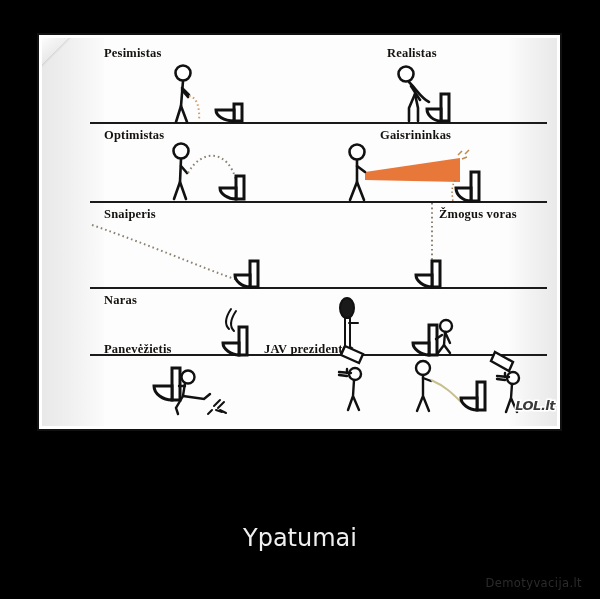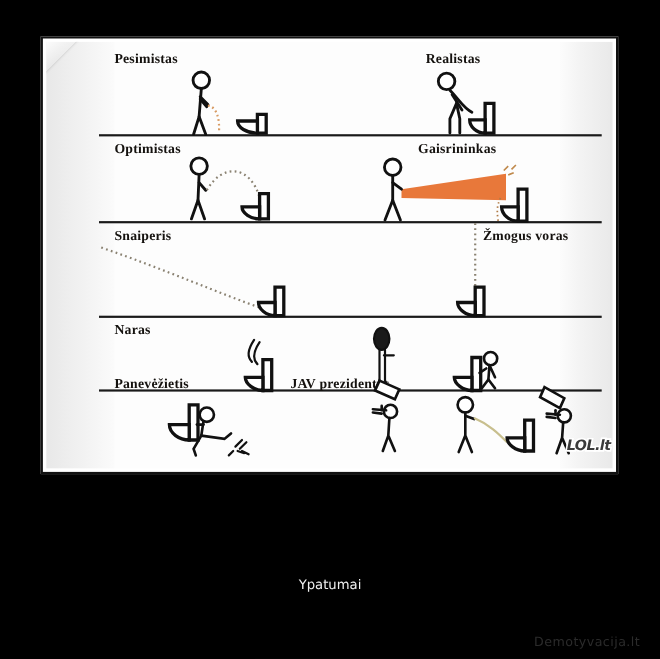--- a/index.html
+++ b/index.html
@@ -69,21 +69,21 @@
   .lol span{position:relative;}
 
   
   .title{
     position:absolute;left:0;top:455px;width:600px;text-align:center;
     color:#fff;font-size:41px;font-weight:400;letter-spacing:.5px;
     font-family:"DejaVu Sans", sans-serif;
   }
   .subtitle{
     position:absolute;left:0;top:524px;width:600px;text-align:center;
-    color:#efefef;font-size:12px;font-weight:400;
+    color:#efefef;font-size:24px;font-weight:400;
     font-family:"DejaVu Sans", sans-serif;
   }
   .credit{
     position:absolute;right:18px;bottom:9px;
     color:#2b2b2b;font-size:11.5px;
     font-family:"DejaVu Sans", sans-serif;letter-spacing:.4px;
   }
 </style>
 </head>
 <body>

